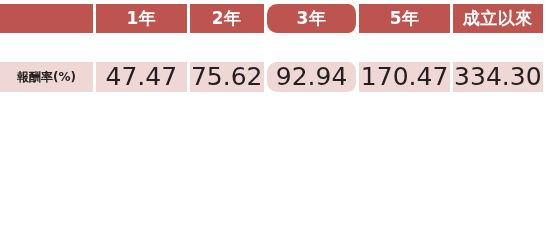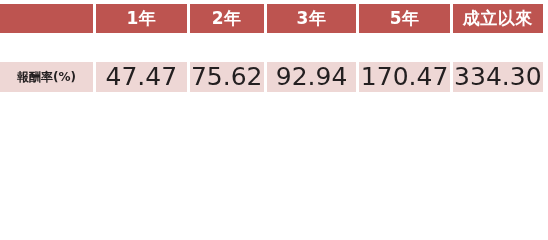--- a/index.html
+++ b/index.html
@@ -70,21 +70,21 @@
   .data-row td.rowlabel {
     font-size: 12px;
     font-weight: bold;
     letter-spacing: 0px;
   }
 
   
   .c0 { width: 93px; }
   .c1 { width: 91px; }
   .c2 { width: 69px; }
-  .c3 { width: 90px; }
+  .c3 { width: 90px; border-radius: 10px; }
   .c4 { width: 90px; }
   .c5 { width: 69px; }
 </style>
 </head>
 <body>
 
 <table class="perf-table">
   <tbody>
     <tr class="hdr-row">
       <td class="corner c0"></td>

